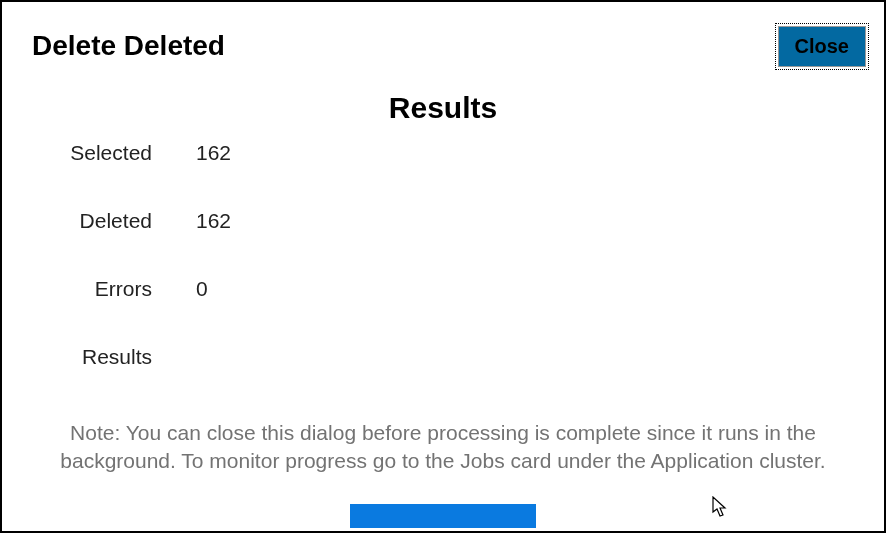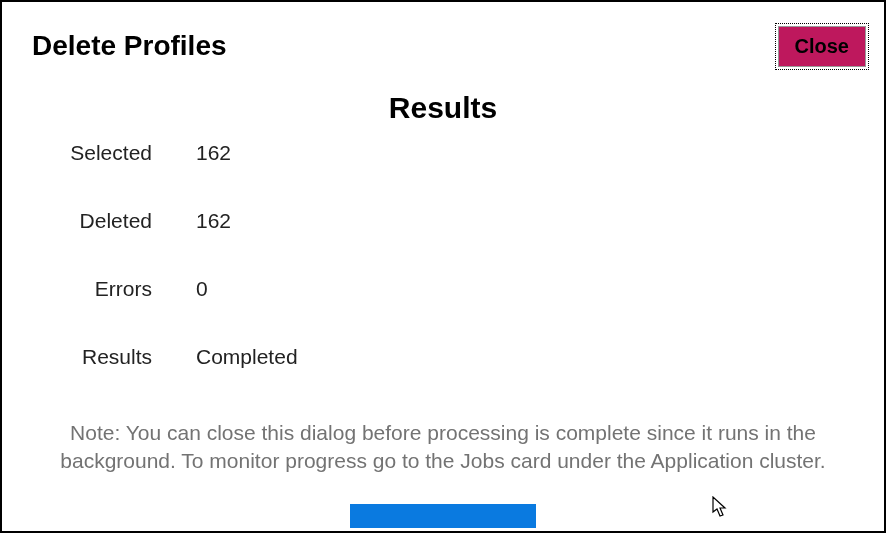--- a/index.html
+++ b/index.html
@@ -24,21 +24,21 @@
   .title {
     font-size: 28px;
     font-weight: bold;
     color: #000;
     margin: 4px 0 0 0;
   }
   .close-btn {
     font-size: 20px;
     font-weight: bold;
     padding: 8px 16px;
-    background: #be185d;
+    background: #0369a1;
     border: 1px solid #999;
     outline: 1px dotted #000;
     outline-offset: 2px;
     cursor: pointer;
     font-family: inherit;
   }
   .results-heading {
     text-align: center;
     font-size: 30px;
     font-weight: bold;
@@ -97,38 +97,37 @@
     height: 22px;
     pointer-events: none;
   }
 </style>
 </head>
 <body>
 
 <div class="dialog">
 
   <div class="header">
-    <h1 class="title">Delete Profiles</h1>
+    <h1 class="title">Delete Deleted</h1>
     <button class="close-btn">Close</button>
   </div>
 
   <div class="results-heading">Results</div>
 
   <div class="stats">
     <div class="label">Selected</div>
     <div class="value">162</div>
 
     <div class="label">Deleted</div>
     <div class="value">162</div>
 
     <div class="label">Errors</div>
     <div class="value">0</div>
 
     <div class="label">Results</div>
-    <div class="value">Completed</div>
   </div>
 
   <div class="note">Note: You can close this dialog before processing is complete since it runs in the background. To monitor progress go to the Jobs card under the Application cluster.</div>
 
   <div class="progress-wrap">
     <div class="progress-bar-track">
       <div class="progress-bar-fill" style="width:100%"></div>
     </div>
     <div class="progress-labels">
       <span>0%</span>

